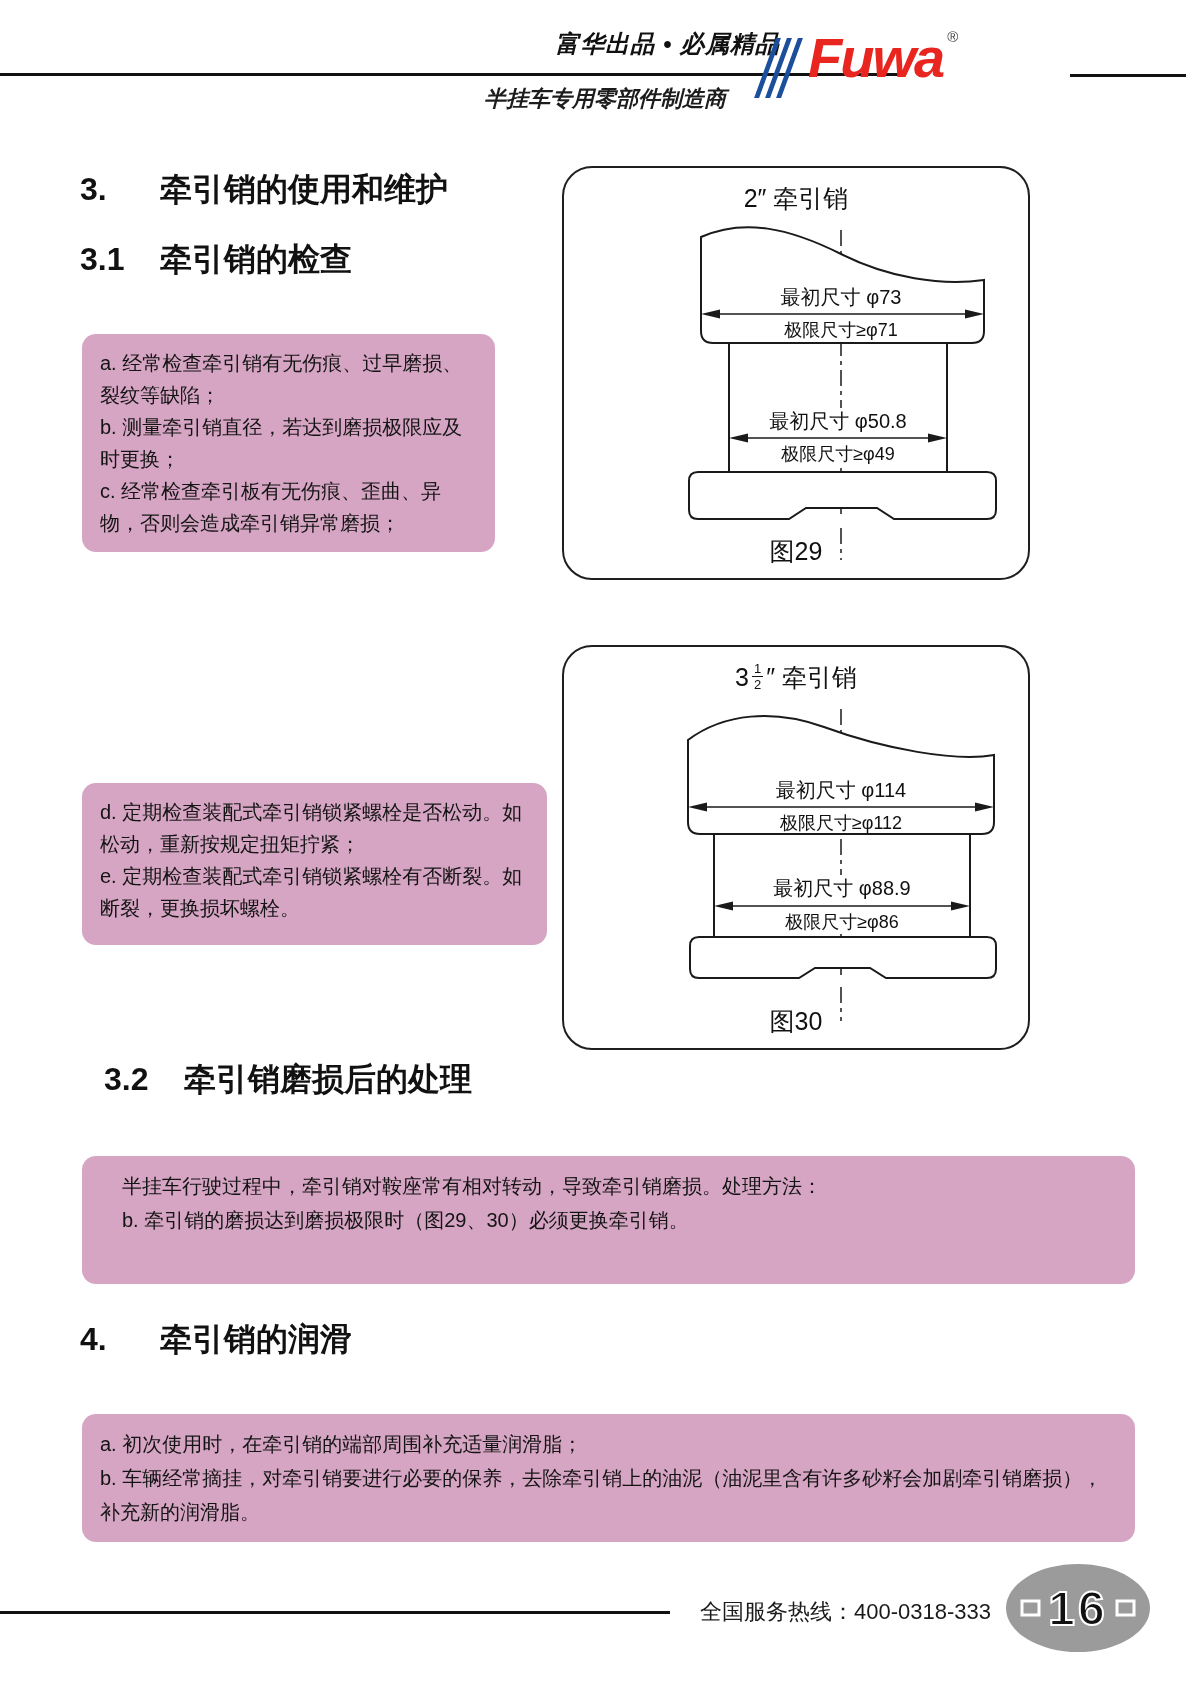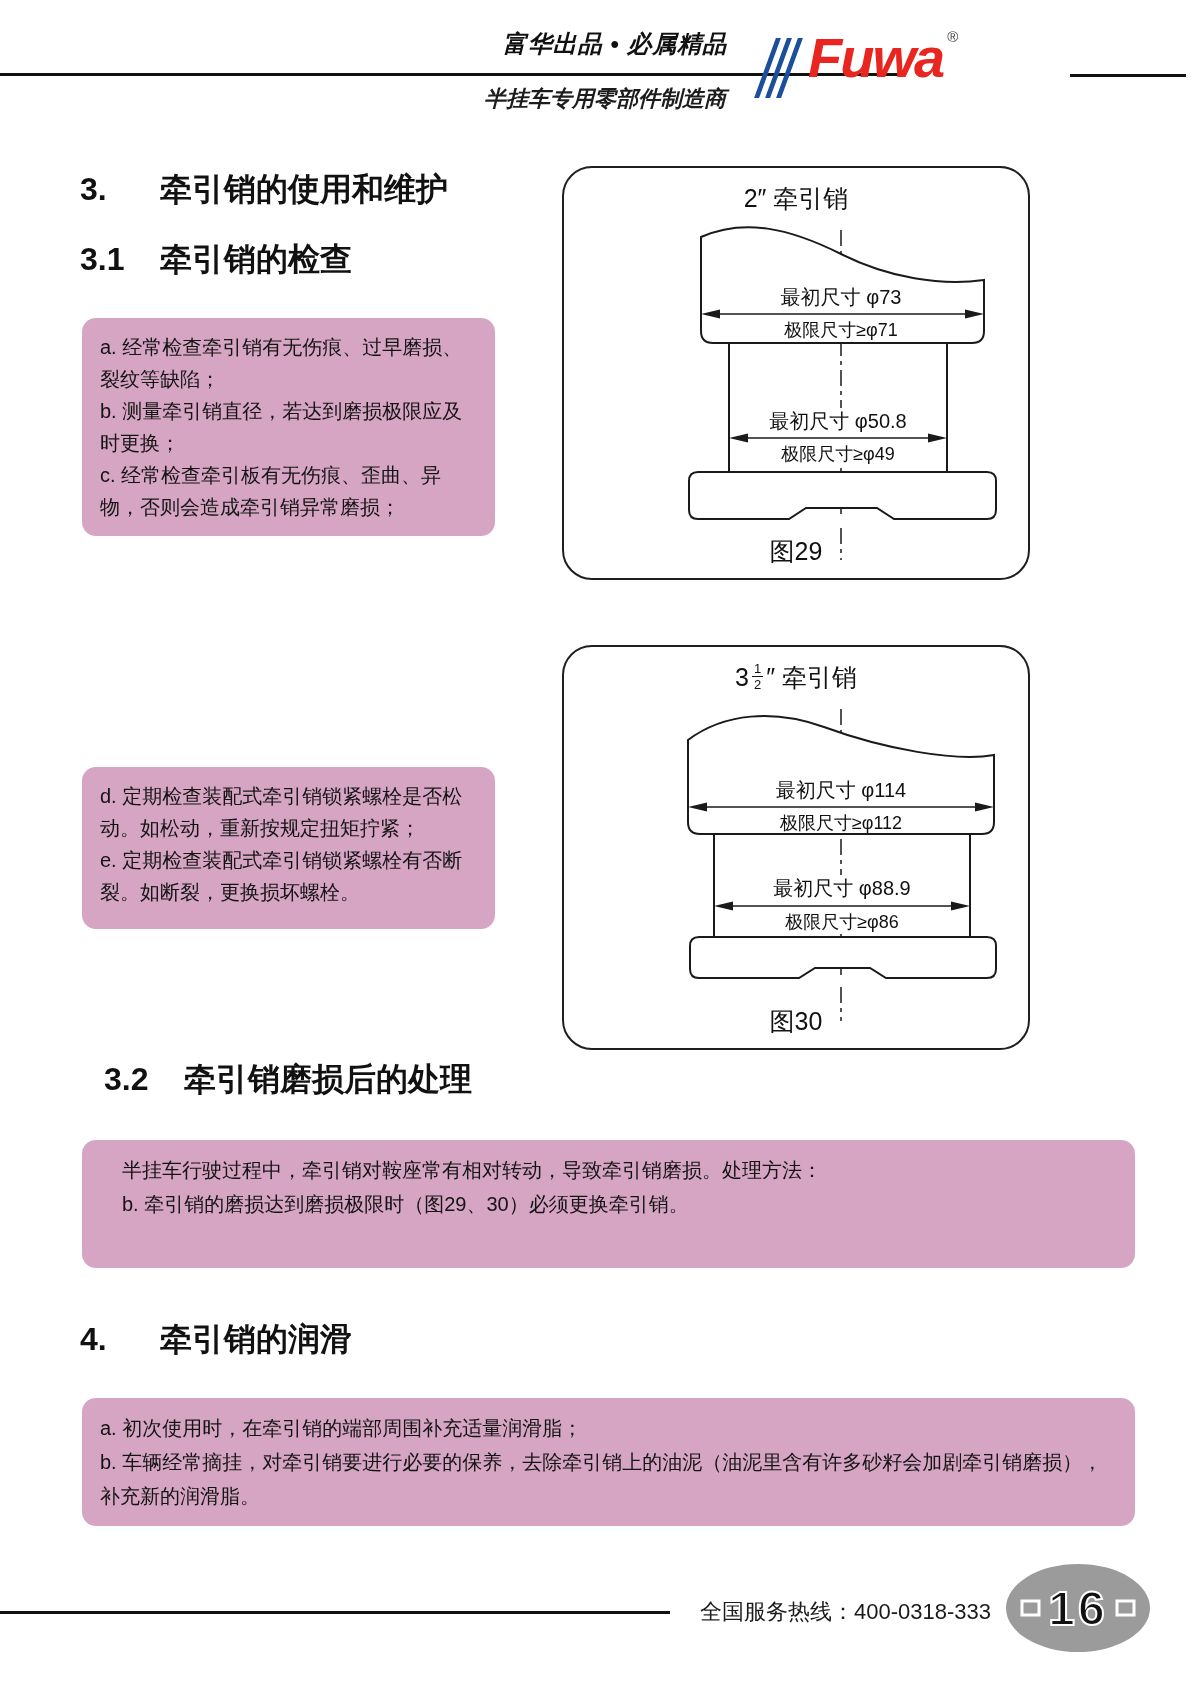--- a/index.html
+++ b/index.html
@@ -1,40 +1,40 @@
 <!DOCTYPE html>
 <html><head>
 <meta charset="utf-8">
 <style>
   html,body{margin:0;padding:0;background:#ffffff;}
   .page{position:relative;width:1200px;height:1684px;background:#fff;overflow:hidden;
         font-family:"Liberation Sans","DejaVu Sans",sans-serif;color:#141414;}
   .abs{position:absolute;}
 
   
-  .slogan-top{left:450px;top:28px;width:330px;text-align:center;font-size:24px;
+  .slogan-top{left:450px;top:28px;width:330px;text-align:right;font-size:24px;
               font-weight:bold;font-style:italic;letter-spacing:1px;color:#111;}
   .rule-main{left:0;top:73px;width:906px;height:3px;background:#111;}
   .rule-right{left:1070px;top:74px;width:116px;height:3px;background:#111;}
   .slogan-bottom{left:450px;top:84px;width:310px;text-align:center;font-size:22px;
                  font-style:italic;font-weight:600;color:#1c1c1c;}
   .logo{left:765px;top:26px;display:flex;align-items:flex-start;}
   .stripes{display:flex;margin-top:12px;margin-right:10px;}
   .stripe{width:5px;height:60px;background:#1b4f9c;transform:skewX(-20deg);margin-right:6px;}
   .logo-text{font-size:56px;line-height:64px;font-weight:bold;font-style:italic;
              color:#e8251f;letter-spacing:-2px;}
   .reg{font-size:15px;color:#444;margin-left:4px;margin-top:2px;font-style:normal;font-weight:normal;}
 
   
   .heading{left:80px;font-size:32px;font-weight:bold;color:#111;}
   .heading .num{display:inline-block;width:80px;}
 
   
   .notebox{background:#d6a5c3;border-radius:14px;color:#141414;font-size:20px;
-           line-height:32px;padding:13px 18px;box-sizing:border-box;overflow:hidden;}
+           line-height:32px;padding:13px 18px;box-sizing:border-box;overflow:hidden;margin-top:16px;}
   .notebox-wide{line-height:34px;}
 
   
   .figbox{border:2px solid #1f1f1f;border-radius:30px;background:#fff;box-sizing:border-box;}
   .figtitle{position:absolute;top:14px;left:0;width:100%;text-align:center;
             font-size:25px;color:#111;}
   .figcaption{position:absolute;bottom:10px;left:0;width:100%;text-align:center;
               font-size:25px;color:#111;}
   .figsvg{position:absolute;left:0;top:0;}
   svg text{font-family:"Liberation Sans","DejaVu Sans",sans-serif;fill:#111;}
@@ -166,21 +166,21 @@
       <text x="278" y="281" text-anchor="middle" class="dim-limit">极限尺寸≥φ86</text>
 
       <path d="M135,290 L423,290 Q432,290 432,299 L432,322 Q432,331 423,331
                L322,331 L306,321 L251,321 L235,331
                L135,331 Q126,331 126,322 L126,299 Q126,290 135,290 Z" fill="#ffffff" stroke="#1a1a1a" stroke-width="2"></path>
     </svg>
 
     <div class="figcaption">图30</div>
   </div>
 
-  <div class="abs notebox" style="left:82px;top:767px;width:413px;height:162px;">
+  <div class="abs notebox" style="left:82px;top:767px;width:465px;height:162px;">
     <div>d. 定期检查装配式牵引销锁紧螺栓是否松动。如松动，重新按规定扭矩拧紧；</div>
     <div>e. 定期检查装配式牵引销锁紧螺栓有否断裂。如断裂，更换损坏螺栓。</div>
   </div>
 
   <div class="abs heading" style="top:1058px;margin-left:24px;">
     <span class="num">3.2</span><span>牵引销磨损后的处理</span>
   </div>
 
   <div class="abs notebox notebox-wide" style="left:82px;top:1140px;width:1053px;height:128px;padding-left:40px;">
     <div>半挂车行驶过程中，牵引销对鞍座常有相对转动，导致牵引销磨损。处理方法：</div>

